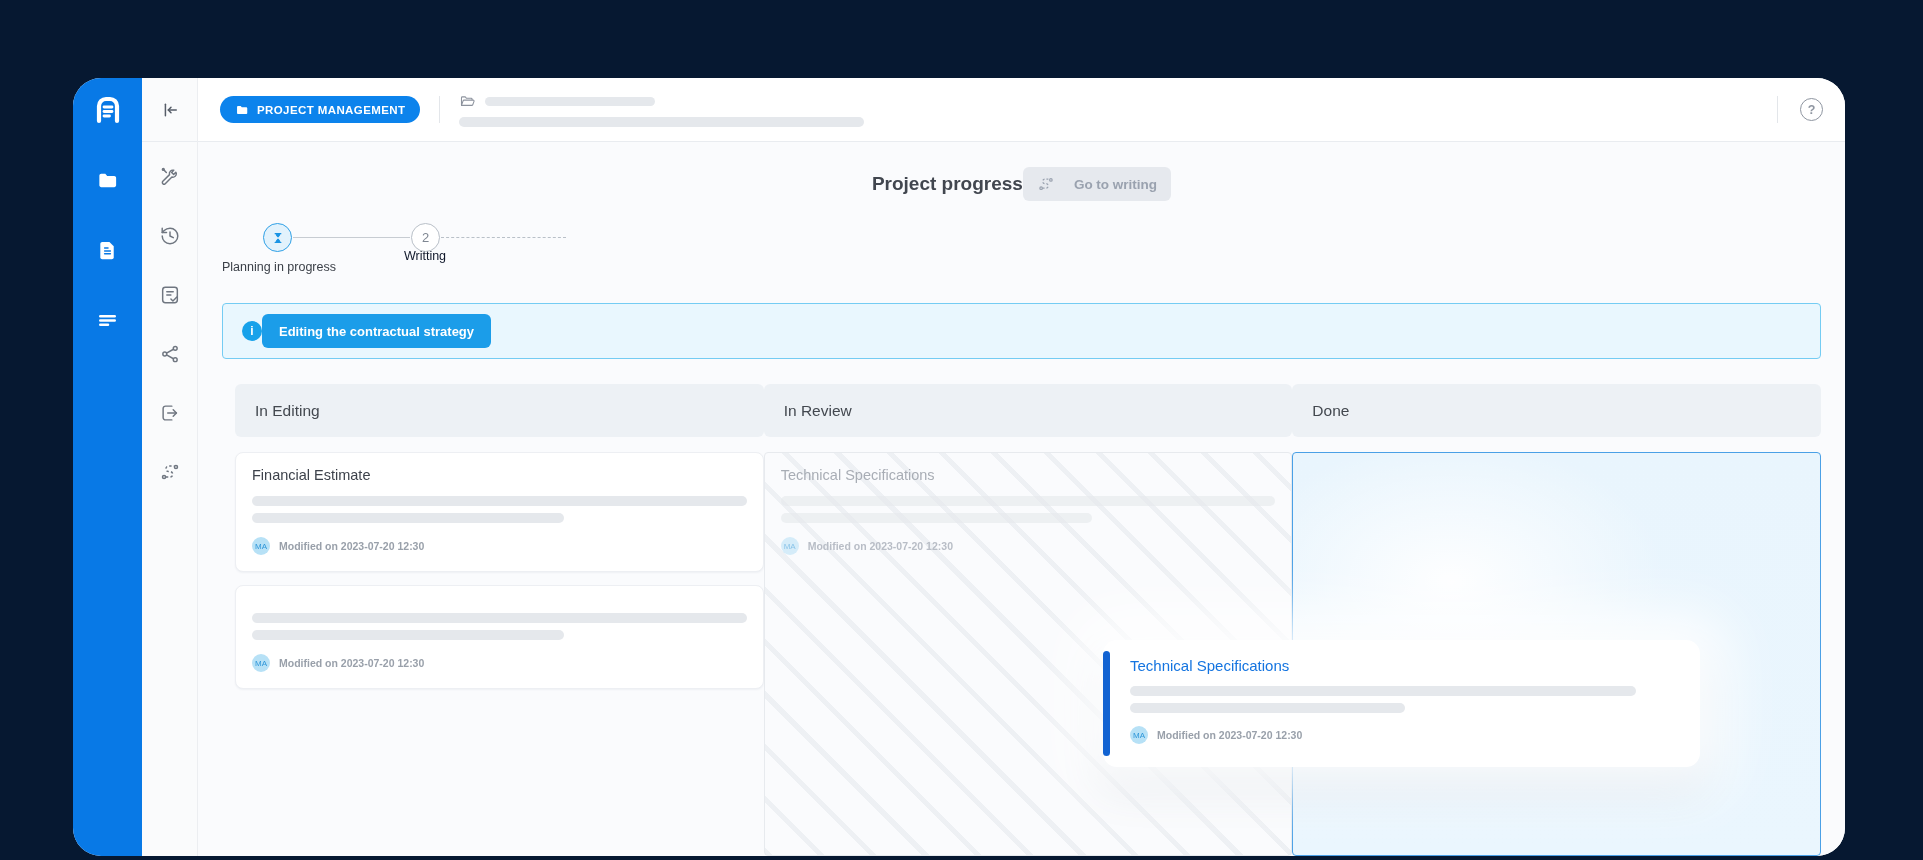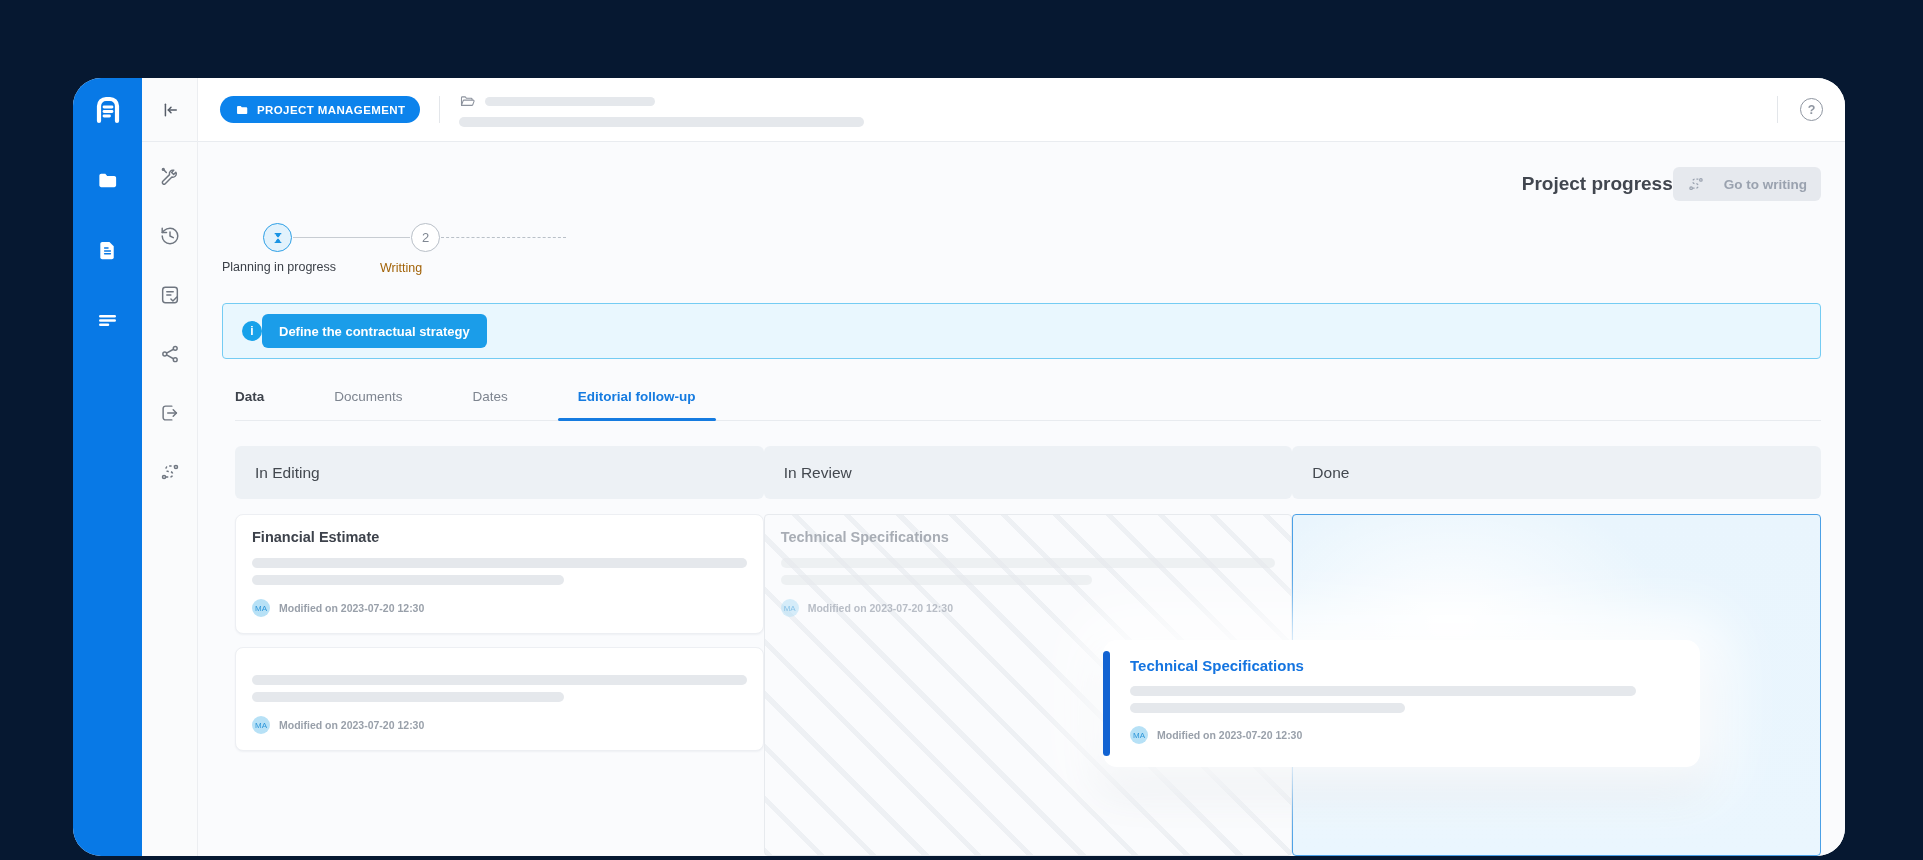--- a/index.html
+++ b/index.html
@@ -31,34 +31,34 @@
   .crumbs{display:flex;flex-direction:column;gap:7px;flex:1;min-width:0}
   .crumb-row{display:flex;align-items:center;gap:9px}
   .skel{background:#e5e8ec;border-radius:5px}
   .skel.b1{width:170px;height:9px}
   .skel.b2{width:405px;height:10px}
   .topbar-right{display:flex;align-items:center;flex-shrink:0}
   .tr-divider{width:1px;height:27px;background:#e3e6ea;margin-right:22px}
   .help{width:21px;height:21px;border:1.6px solid #8e95a0;border-radius:50%;color:#8e95a0;font-size:12.5px;font-weight:700;display:flex;align-items:center;justify-content:center;cursor:pointer;background:#fff}
   
   .content{flex:1;background:#fafbfd;position:relative;padding:0 24px;display:flex;flex-direction:column;min-height:0;overflow:hidden}
-  .page-head{display:flex;align-items:center;justify-content:flex-end;margin-top:25px;flex-shrink:0}
+  .page-head{display:flex;align-items:center;justify-content:center;margin-top:25px;flex-shrink:0}
   .page-title{margin:0;font-size:19px;font-weight:600;color:#41464f}
   .goto-btn{background:#e6e9ee;color:#9aa2af;border:none;border-radius:6px;height:34px;padding:15px 14px;font-size:13.5px;font-weight:600;display:inline-flex;align-items:center;gap:19px;font-family:inherit;cursor:default}
   .goto-btn svg{width:18px;height:18px}
   
   .stepper{position:relative;height:60px;margin-top:22px;flex-shrink:0}
   .step-circle{position:absolute;top:0;width:29px;height:29px;border-radius:50%;box-sizing:border-box;display:flex;align-items:center;justify-content:center}
   .sc1{left:41px;border:1.5px solid #2fa0e6;background:#e2f2fc}
   .sc2{left:189px;border:1.5px solid #b9c0c8;background:#fff;color:#7f8792;font-size:13px}
   .step-line{position:absolute;top:14px;height:0}
   .sl-solid{left:71px;width:117px;border-top:1.5px solid #c7ccd2}
   .sl-dashed{left:219px;width:125px;border-top:1.5px dashed #b9c0c8}
   .step-lbl1{position:absolute;left:0;top:37px;font-size:12.5px;font-weight:400;color:#3a3f47}
-  .step-lbl2{position:absolute;left:158px;top:38px;width:90px;text-align:left;font-size:12.5px;color:#a16207}
+  .step-lbl2{position:absolute;left:158px;top:26px;width:90px;text-align:center;font-size:12.5px;color:#0f172a}
   
   .banner{margin-top:20px;height:56px;border:1px solid #74ccf3;background:#e9f7fe;border-radius:4px;display:flex;align-items:center;padding:0 12px 0 19px;box-sizing:border-box;flex-shrink:0}
   .info-icon{width:20px;height:20px;border-radius:50%;background:#18a2ea;color:#fff;font-weight:700;font-size:12px;display:flex;align-items:center;justify-content:center;flex-shrink:0}
   .banner-text{color:#0f96e8;font-size:13.5px;font-weight:600;margin-left:15px;flex:1}
   .banner-btn{background:#1b9de9;color:#fff;border:none;border-radius:6px;height:34px;padding:0 17px;font-size:13px;font-weight:700;font-family:inherit;cursor:pointer}
   
   .tabs{margin:30px 0 0 13px;border-bottom:1px solid #e8ebef;display:flex;gap:70px;flex-shrink:0}
   .tab{padding:0 0 16px;font-size:13.5px;color:#7d848f;position:relative;cursor:pointer;white-space:nowrap}
   .tab.emph{color:#3e434c;font-weight:600}
   .tab.active{color:#157be0;font-weight:600}
@@ -72,21 +72,21 @@
     border:1px solid #e7eaee;border-radius:4px;
     background:repeating-linear-gradient(45deg,rgba(221,225,231,.42) 0 5px,transparent 5px 37px);
   }
   .col-body.dropzone{
     border:1px solid #4aa0e6;border-radius:4px;
     background:
       radial-gradient(300px 200px at 30% 32%, rgba(255,255,255,.95), rgba(255,255,255,0) 72%),
       linear-gradient(#e9f5fd,#eaf6fe);
   }
   .card{background:#fff;border:1px solid #edeff3;border-radius:8px;box-shadow:0 1px 2px rgba(20,40,70,.05);padding:14px 16px 16px;margin-bottom:13px;cursor:grab}
-  .card-title{font-size:14.5px;font-weight:700;color:#3d424b}
+  .card-title{font-size:14.5px;font-weight:400;color:#3d424b}
   .bar{height:10px;border-radius:5px;background:#e5e8ec}
   .bar.b1{margin-top:13px}
   .bar.b2{margin-top:7px;width:63%}
   .card-foot{margin-top:14px;display:flex;align-items:center;gap:9px}
   .avatar{width:18px;height:18px;border-radius:50%;background:#b7e1f6;color:#2e96d9;font-size:8px;font-weight:400;display:flex;align-items:center;justify-content:center;flex-shrink:0}
   .modified{font-size:10.5px;font-weight:600;color:#99a0aa}
   
   .ghost{padding:14px 16px}
   .ghost .card-title{color:#a8adb5}
   .ghost .bar{background:rgba(229,232,236,.62)}
@@ -257,29 +257,23 @@
         <div class="step-circle sc2">
           <span>2</span>
         </div>
         <span class="step-line sl-dashed"></span>
         <span class="step-lbl1">Planning in progress</span>
         <span class="step-lbl2">Writting</span>
       </div>
 
       <div class="banner">
         <span class="info-icon">i</span>
-        <button class="banner-btn">Define the contractual strategy</button>
-      </div>
-
-      <div class="tabs">
-        <span class="tab emph">Data</span>
-        <span class="tab">Documents</span>
-        <span class="tab">Dates</span>
-        <span class="tab active">Editorial follow-up</span>
-      </div>
+        <button class="banner-btn">Editing the contractual strategy</button>
+      </div>
+
 
       <div class="board">
 
         <div class="col">
           <div class="col-head">In Editing</div>
           <div class="col-body">
             <div class="card">
               <div class="card-title">Financial Estimate</div>
               <div class="bar b1"></div>
               <div class="bar b2"></div>

